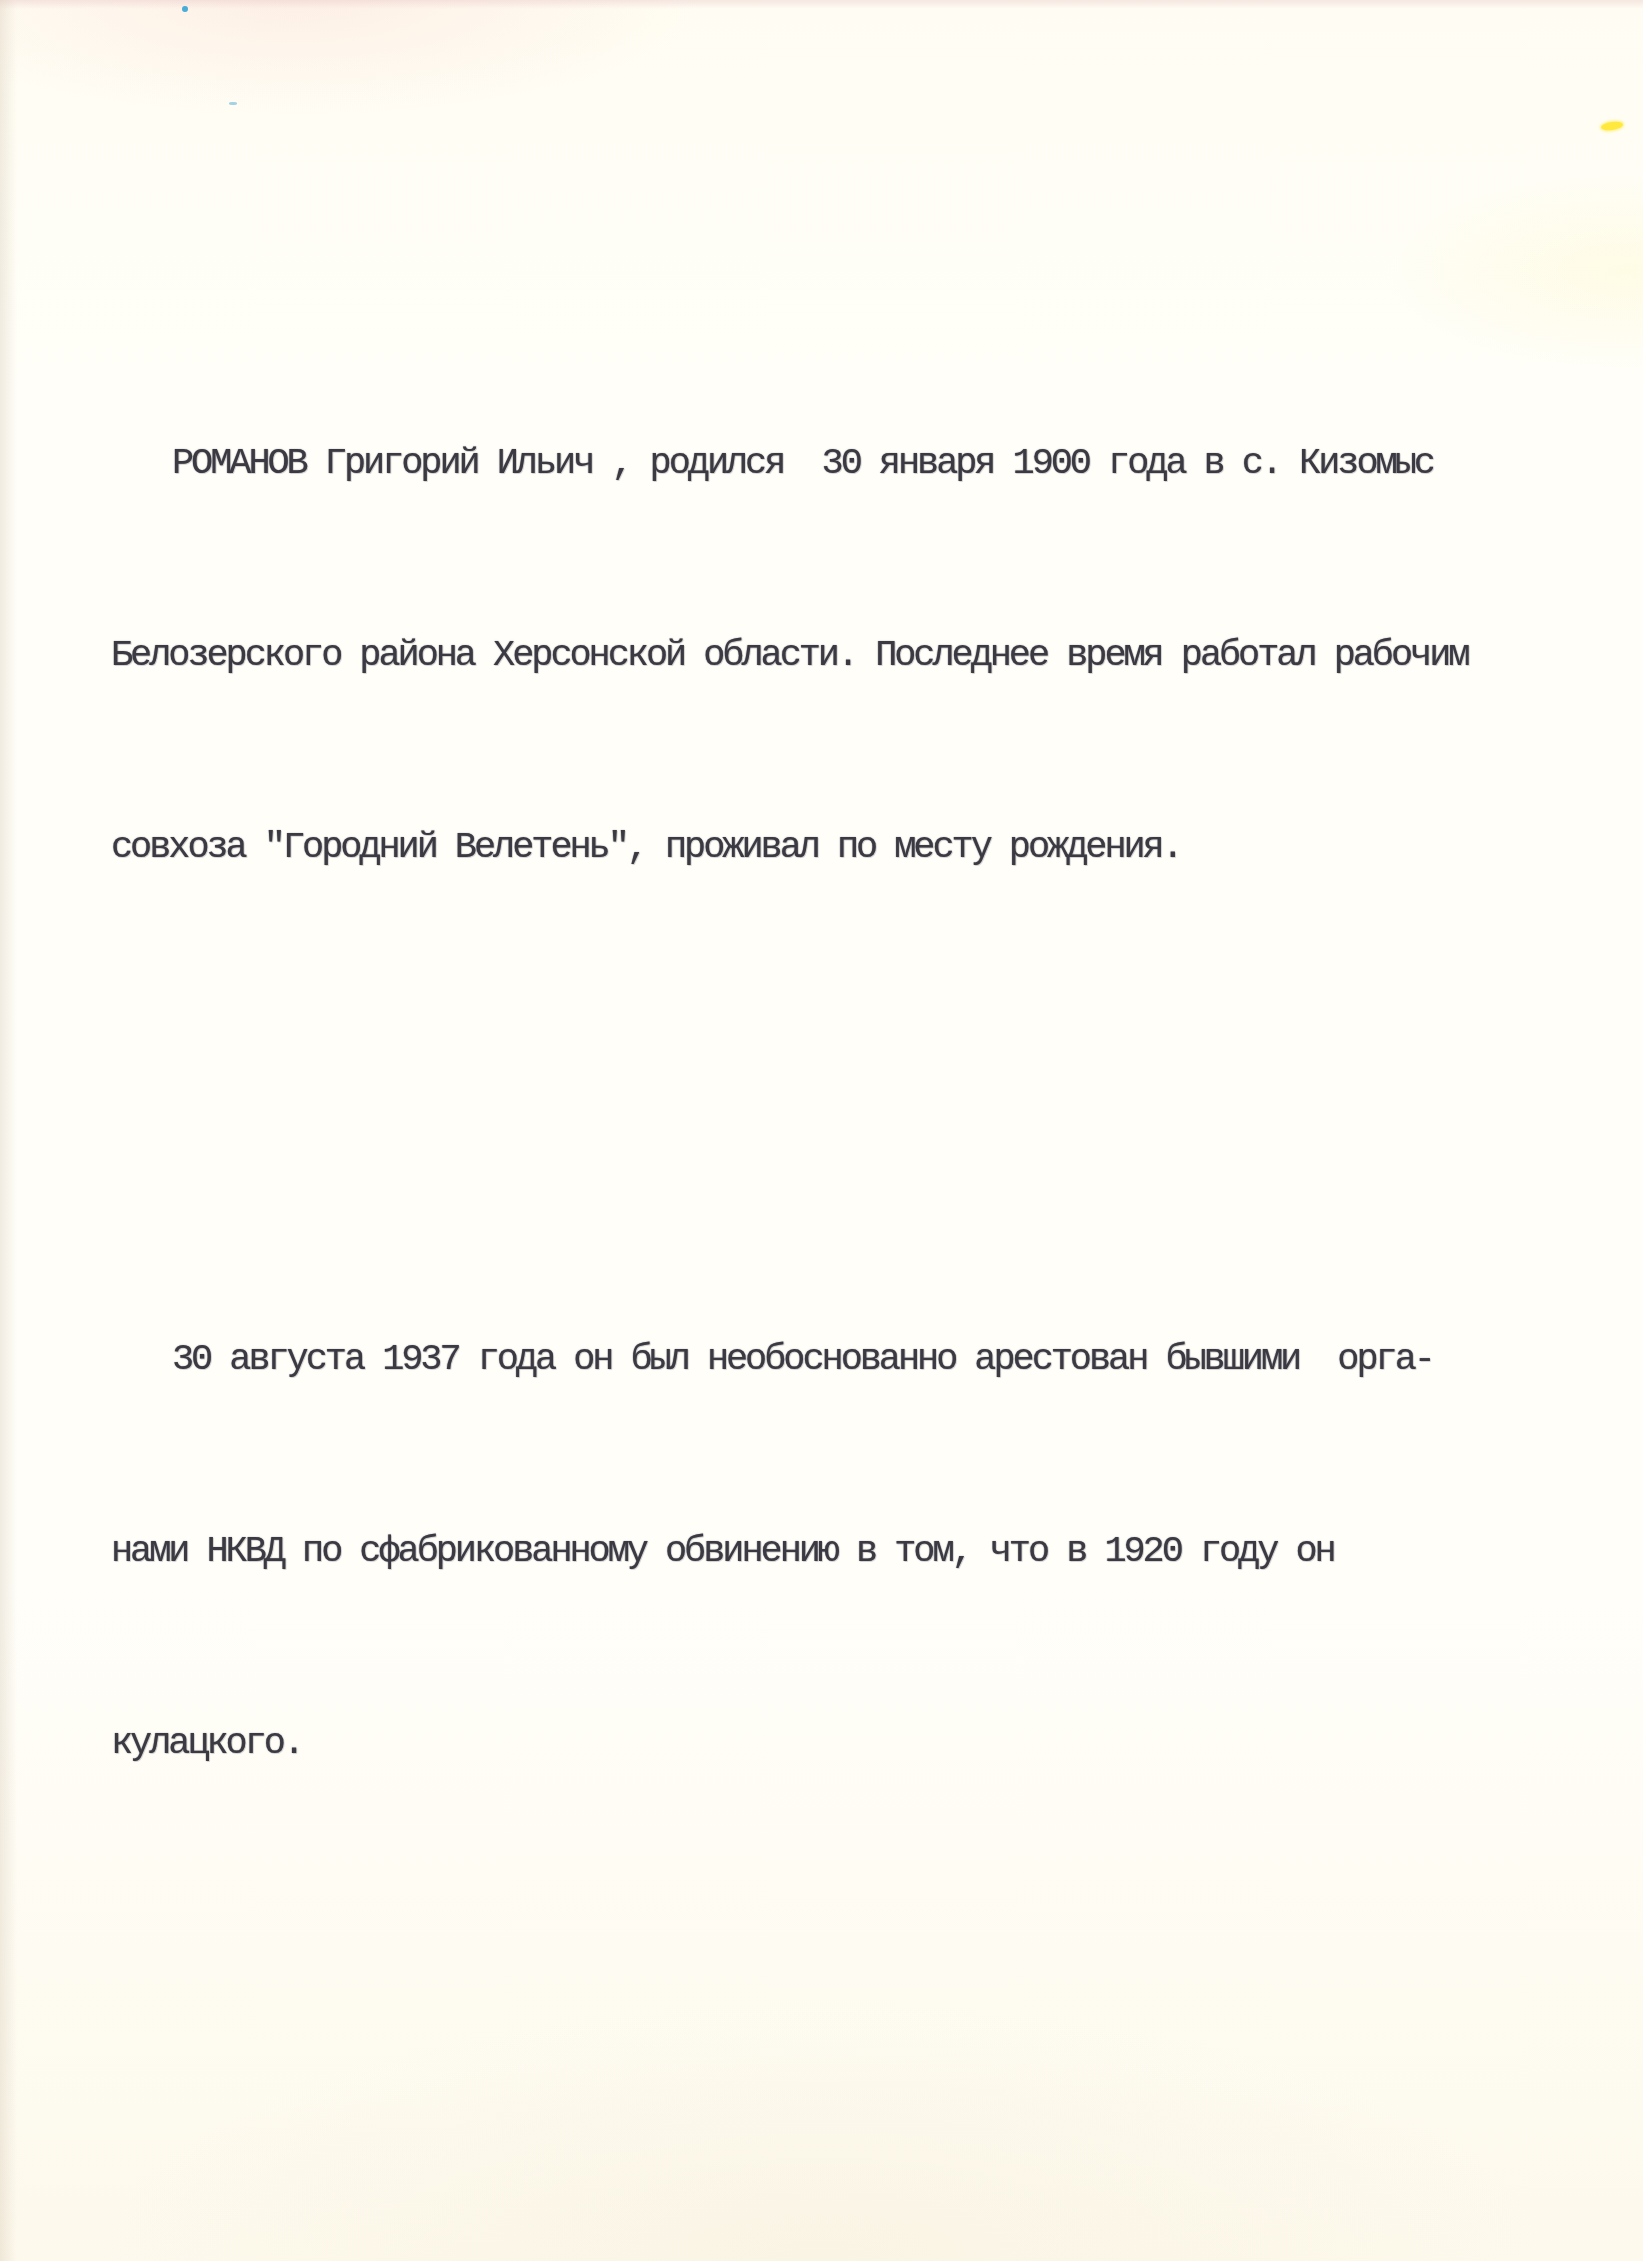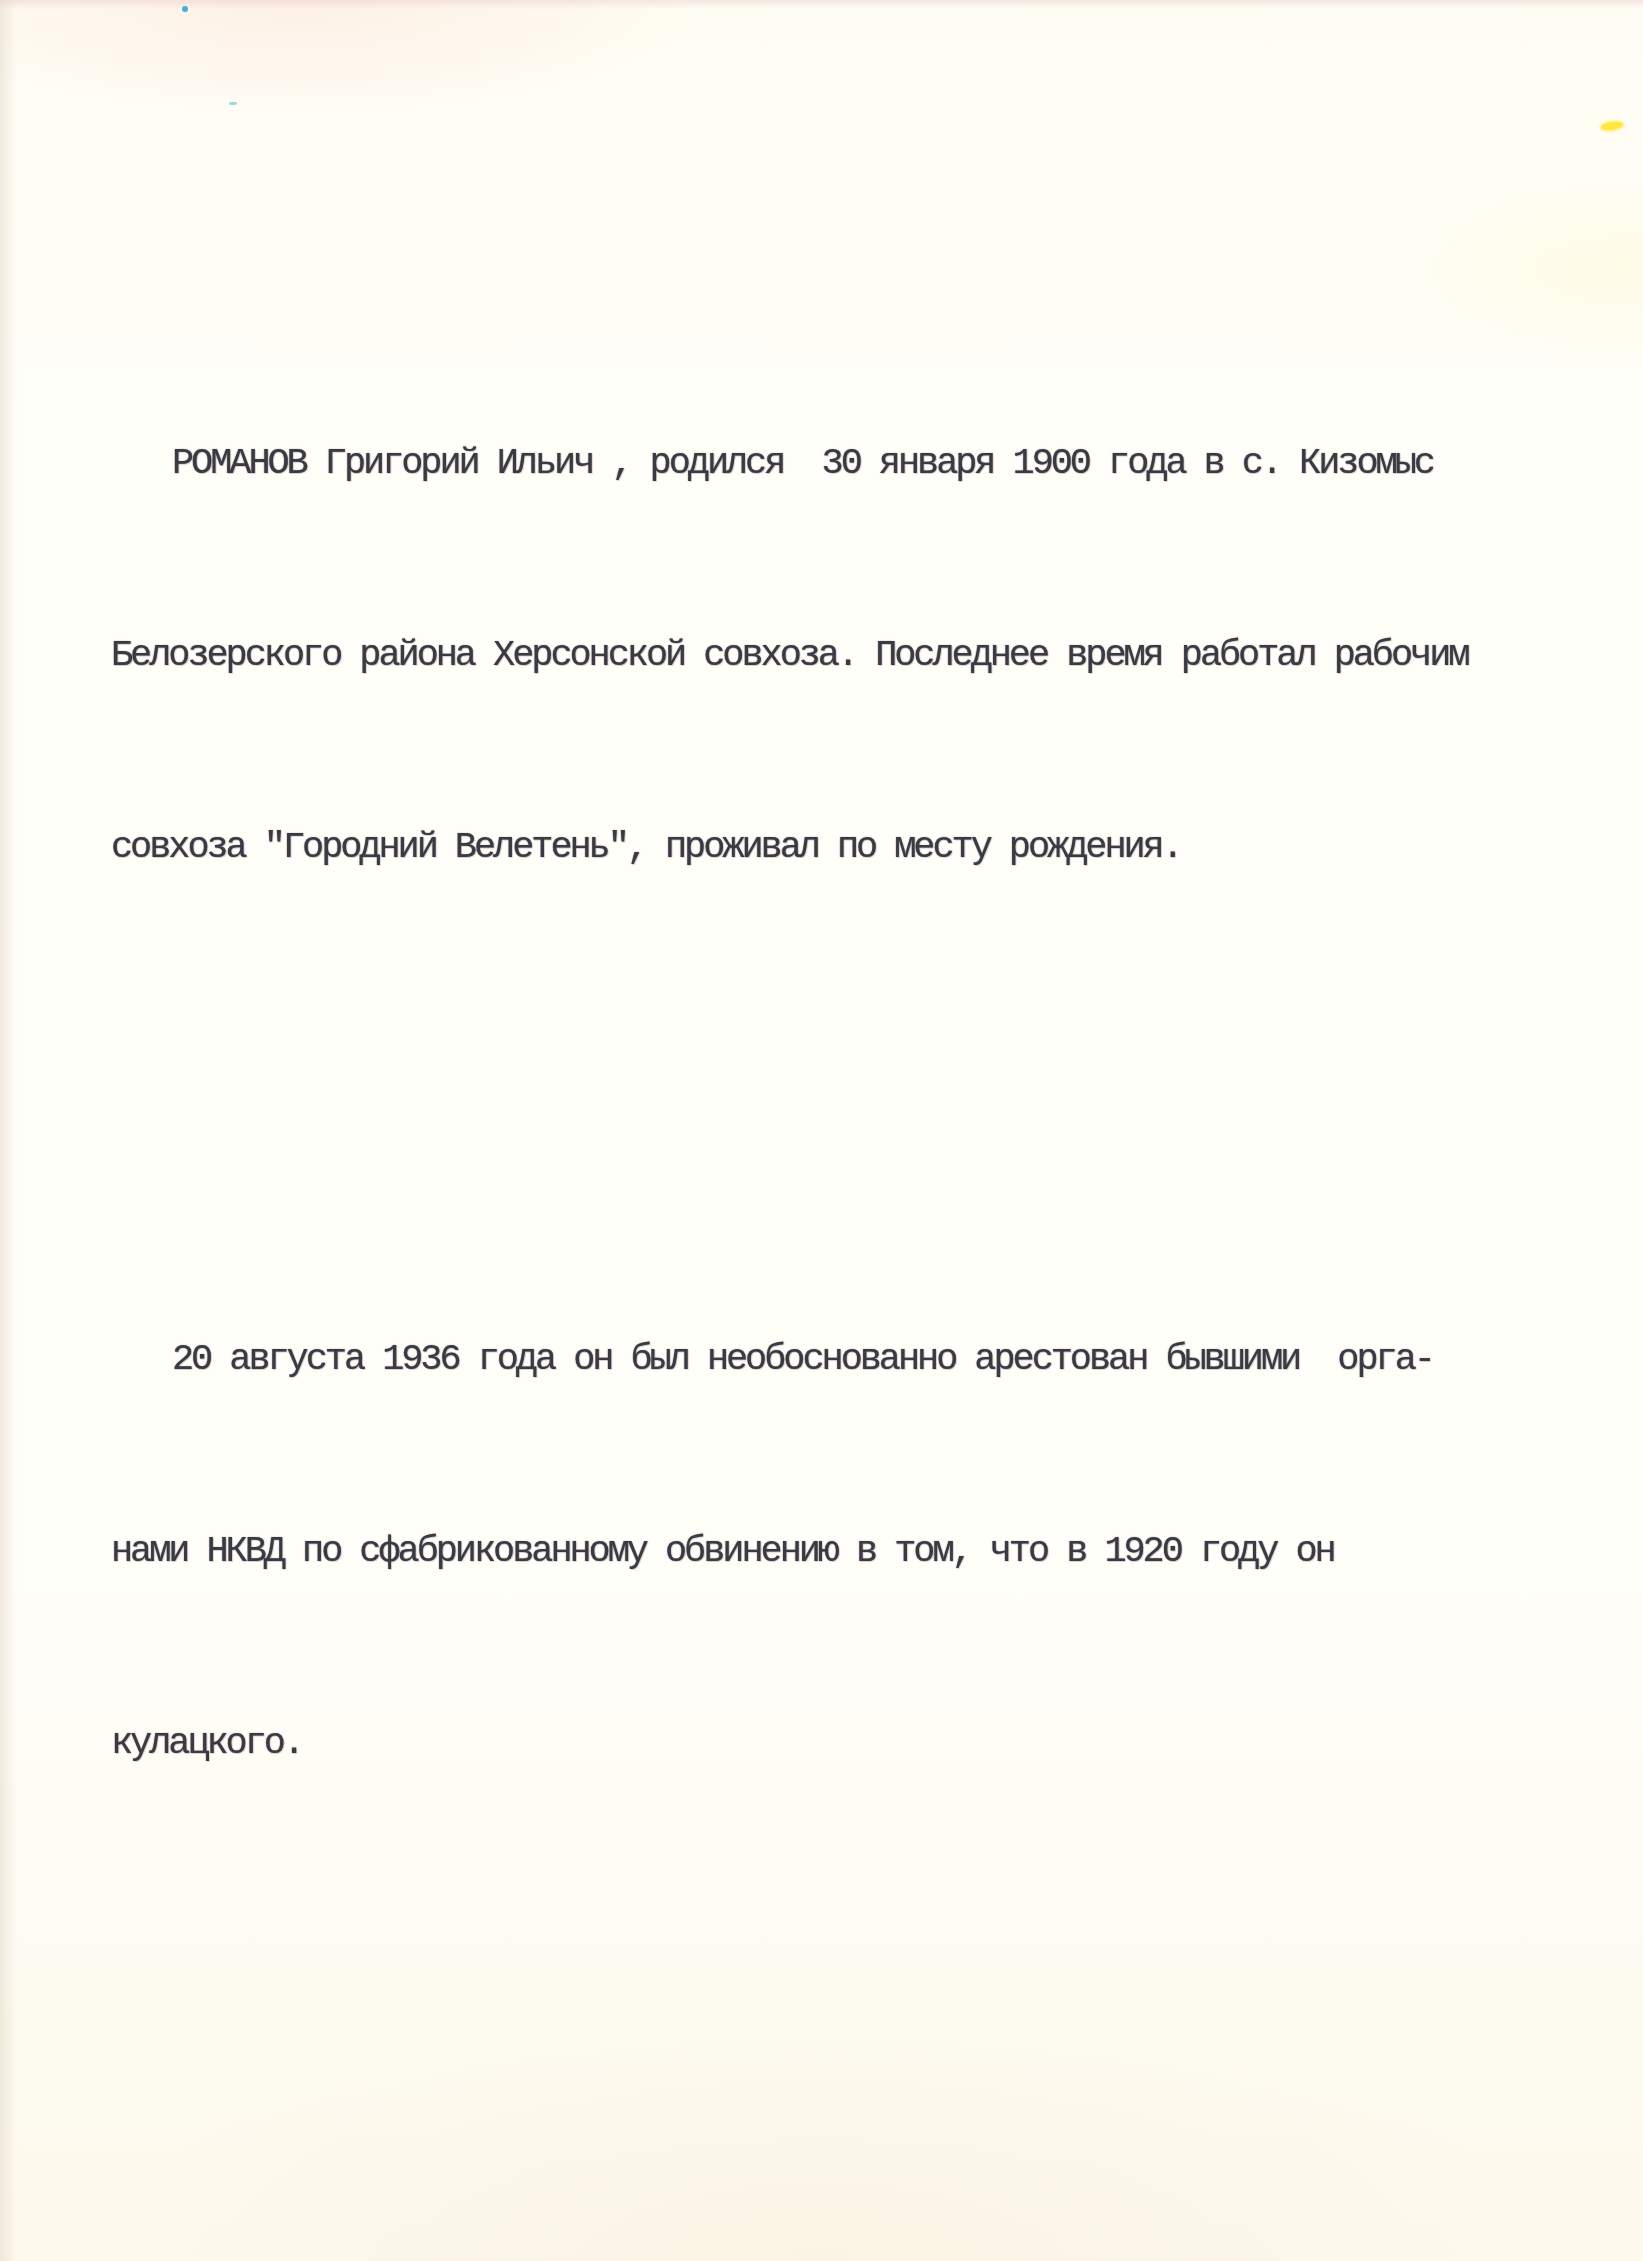--- a/index.html
+++ b/index.html
@@ -74,26 +74,26 @@
   <div class="artifact edge-shade-top"></div>
   <div class="artifact edge-shade-left"></div>
   <div class="artifact speck-blue"></div>
   <div class="artifact speck-blue-2"></div>
   <div class="artifact smudge-yellow"></div>
 
   <div class="text-block">
 
     <div class="para">
       <div class="ln first">РОМАНОВ Григорий Ильич , родился  30 января 1900 года в с. Кизомыс</div>
-      <div class="ln">Белозерского района Херсонской совхоза. Последнее время работал рабочим</div>
+      <div class="ln">Белозерского района Херсонской области. Последнее время работал рабочим</div>
       <div class="ln">совхоза "Городний Велетень", проживал по месту рождения.</div>
     </div>
 
     <div class="para">
-      <div class="ln first">20 августа 1936 года он был необоснованно арестован бывшими  орга-</div>
+      <div class="ln first">30 августа 1937 года он был необоснованно арестован бывшими  орга-</div>
       <div class="ln">нами НКВД по сфабрикованному обвинению в том, что в 1920 году он</div>
       <div class="ln">кулацкого.</div>
     </div>
 
     
 
     
 
     
 

